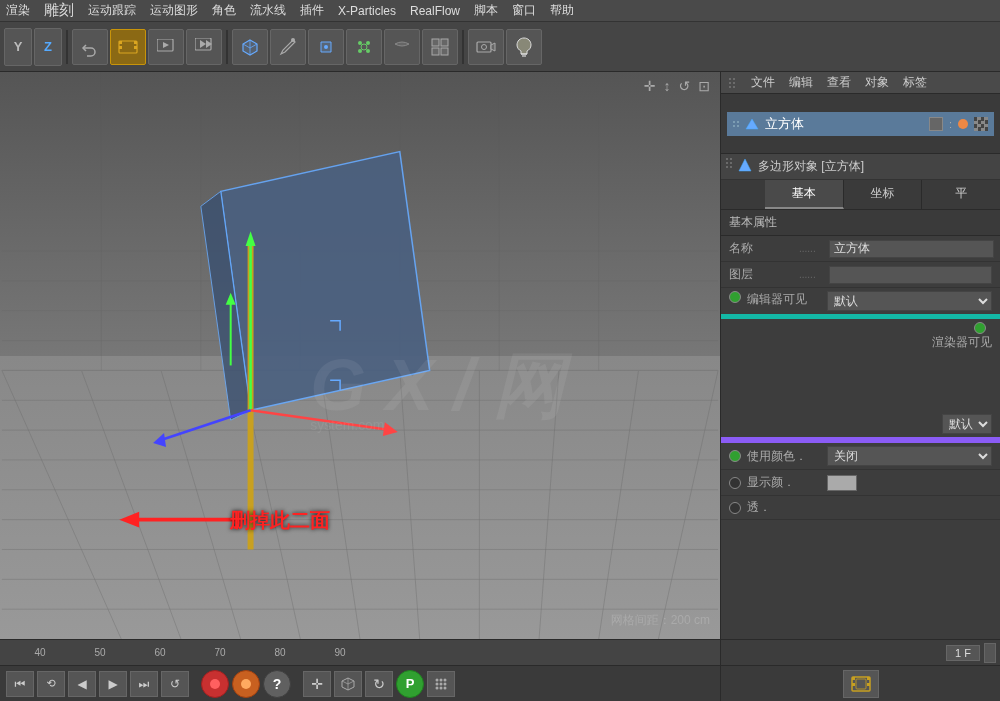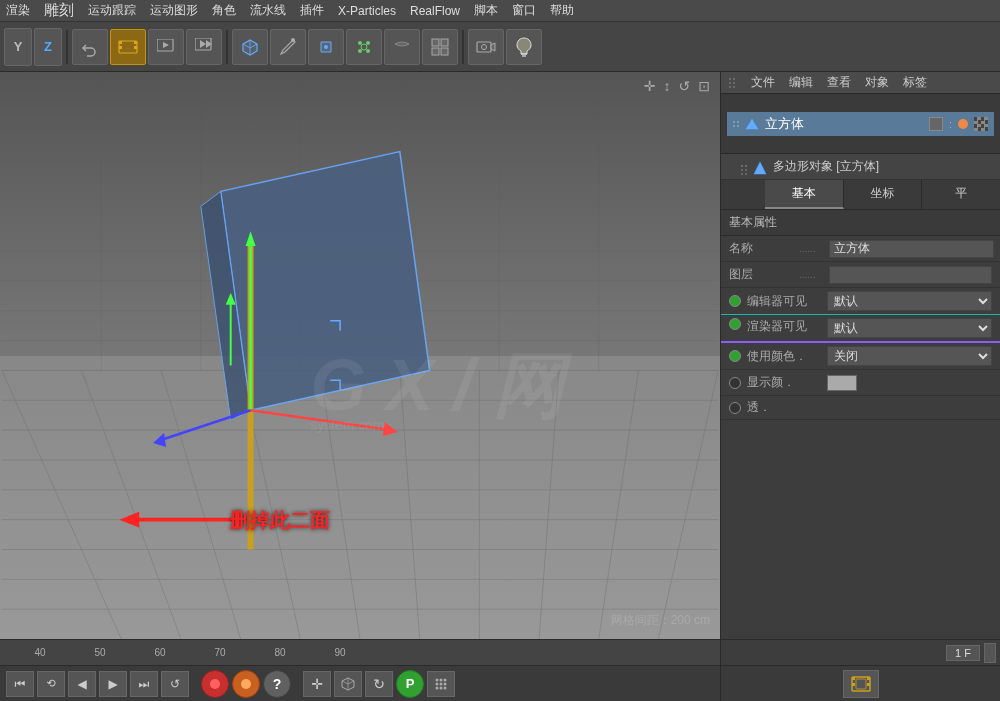--- a/index.html
+++ b/index.html
@@ -272,21 +272,21 @@
         <span style="color:#aaa; font-size:11px;">:</span>
 
         <div style="width:10px; height:10px; border-radius:50%; background:#e84;"></div>
 
         <div style="width:14px; height:14px; background:repeating-conic-gradient(#888 0% 25%, #444 0% 50%) 0 0 / 7px 7px;"></div>
       </div>
     </div>
 
     <div style="flex:1; overflow:hidden; display:flex; flex-direction:column;">
 
-      <div style="background:#444; padding:4px 20px; display:flex; align-items:flex-end; gap:6px; border-bottom:1px solid #333;">
+      <div style="background:#444; padding:4px 5px; display:flex; align-items:flex-start; gap:6px; border-bottom:1px solid #333;">
 
         <div style="display:flex; flex-direction:column; gap:2px;">
           <div style="display:flex; gap:2px;">
               <div style="width:2px;height:2px;background:#777;border-radius:50%;"></div>
               <div style="width:2px;height:2px;background:#777;border-radius:50%;"></div>
             </div>
           <div style="display:flex; gap:2px;">
               <div style="width:2px;height:2px;background:#777;border-radius:50%;"></div>
               <div style="width:2px;height:2px;background:#777;border-radius:50%;"></div>
             </div>
@@ -314,29 +314,29 @@
         <span style="color:#666; font-size:10px; flex:0 0 30px;">......</span>
         <input style="flex: 1 1 0%; background: rgb(85, 85, 85); border: 1px solid rgb(68, 68, 68); padding: 1px 4px; font-size: 12px; color: rgb(221, 221, 221); outline: none;" value="立方体">
       </div>
 
       <div style="display:flex; align-items:center; padding:3px 8px; border-bottom:1px solid #333; min-height:26px;">
         <span style="flex:0 0 70px; color:#aaa; font-size:12px;">图层</span>
         <span style="color:#666; font-size:10px; flex:0 0 30px;">......</span>
         <div style="flex:1; background:#555; border:1px solid #444; height:18px; cursor:pointer;"></div>
       </div>
 
-      <div style="display:flex; align-items:center; padding:3px 8px; border-bottom:1px solid #14b8a6; min-height:26px;">
+      <div style="display:flex; align-items:flex-start; padding:3px 8px; border-bottom:5px solid #14b8a6; min-height:26px;">
         <div style="width:12px; height:12px; border-radius:50%; border:1px solid #888; background:#30a030; margin-right:6px; cursor:pointer;"></div>
         <span style="flex:0 0 80px; color:#aaa; font-size:12px;">编辑器可见</span>
         <select style="flex:1; background:#555; border:1px solid #444; padding:1px 2px; font-size:12px; color:#ddd; cursor:pointer;">
           <option>默认</option>
         </select>
       </div>
 
-      <div style="display:flex; align-items:flex-start; padding:3px 8px; border-bottom:2px solid #8b5cf6; min-height:26px;">
+      <div style="display:flex; align-items:flex-end; padding:3px 8px; border-bottom:6px solid #8b5cf6; min-height:26px;flex-direction:column;">
         <div style="width:12px; height:12px; border-radius:50%; border:1px solid #888; background:#30a030; margin-right:6px; cursor:pointer;"></div>
         <span style="flex:0 0 80px; color:#aaa; font-size:12px;">渲染器可见</span>
         <select style="flex:1; background:#555; border:1px solid #444; padding:1px 2px; font-size:12px; color:#ddd; cursor:pointer;">
           <option>默认</option>
         </select>
       </div>
 
       <div style="display:flex; align-items:center; padding:3px 8px; border-bottom:1px solid #333; min-height:26px;">
         <div style="width:12px; height:12px; border-radius:50%; border:1px solid #888; background:#30a030; margin-right:6px; cursor:pointer;"></div>
         <span style="flex:0 0 80px; color:#aaa; font-size:12px;">使用颜色．</span>

